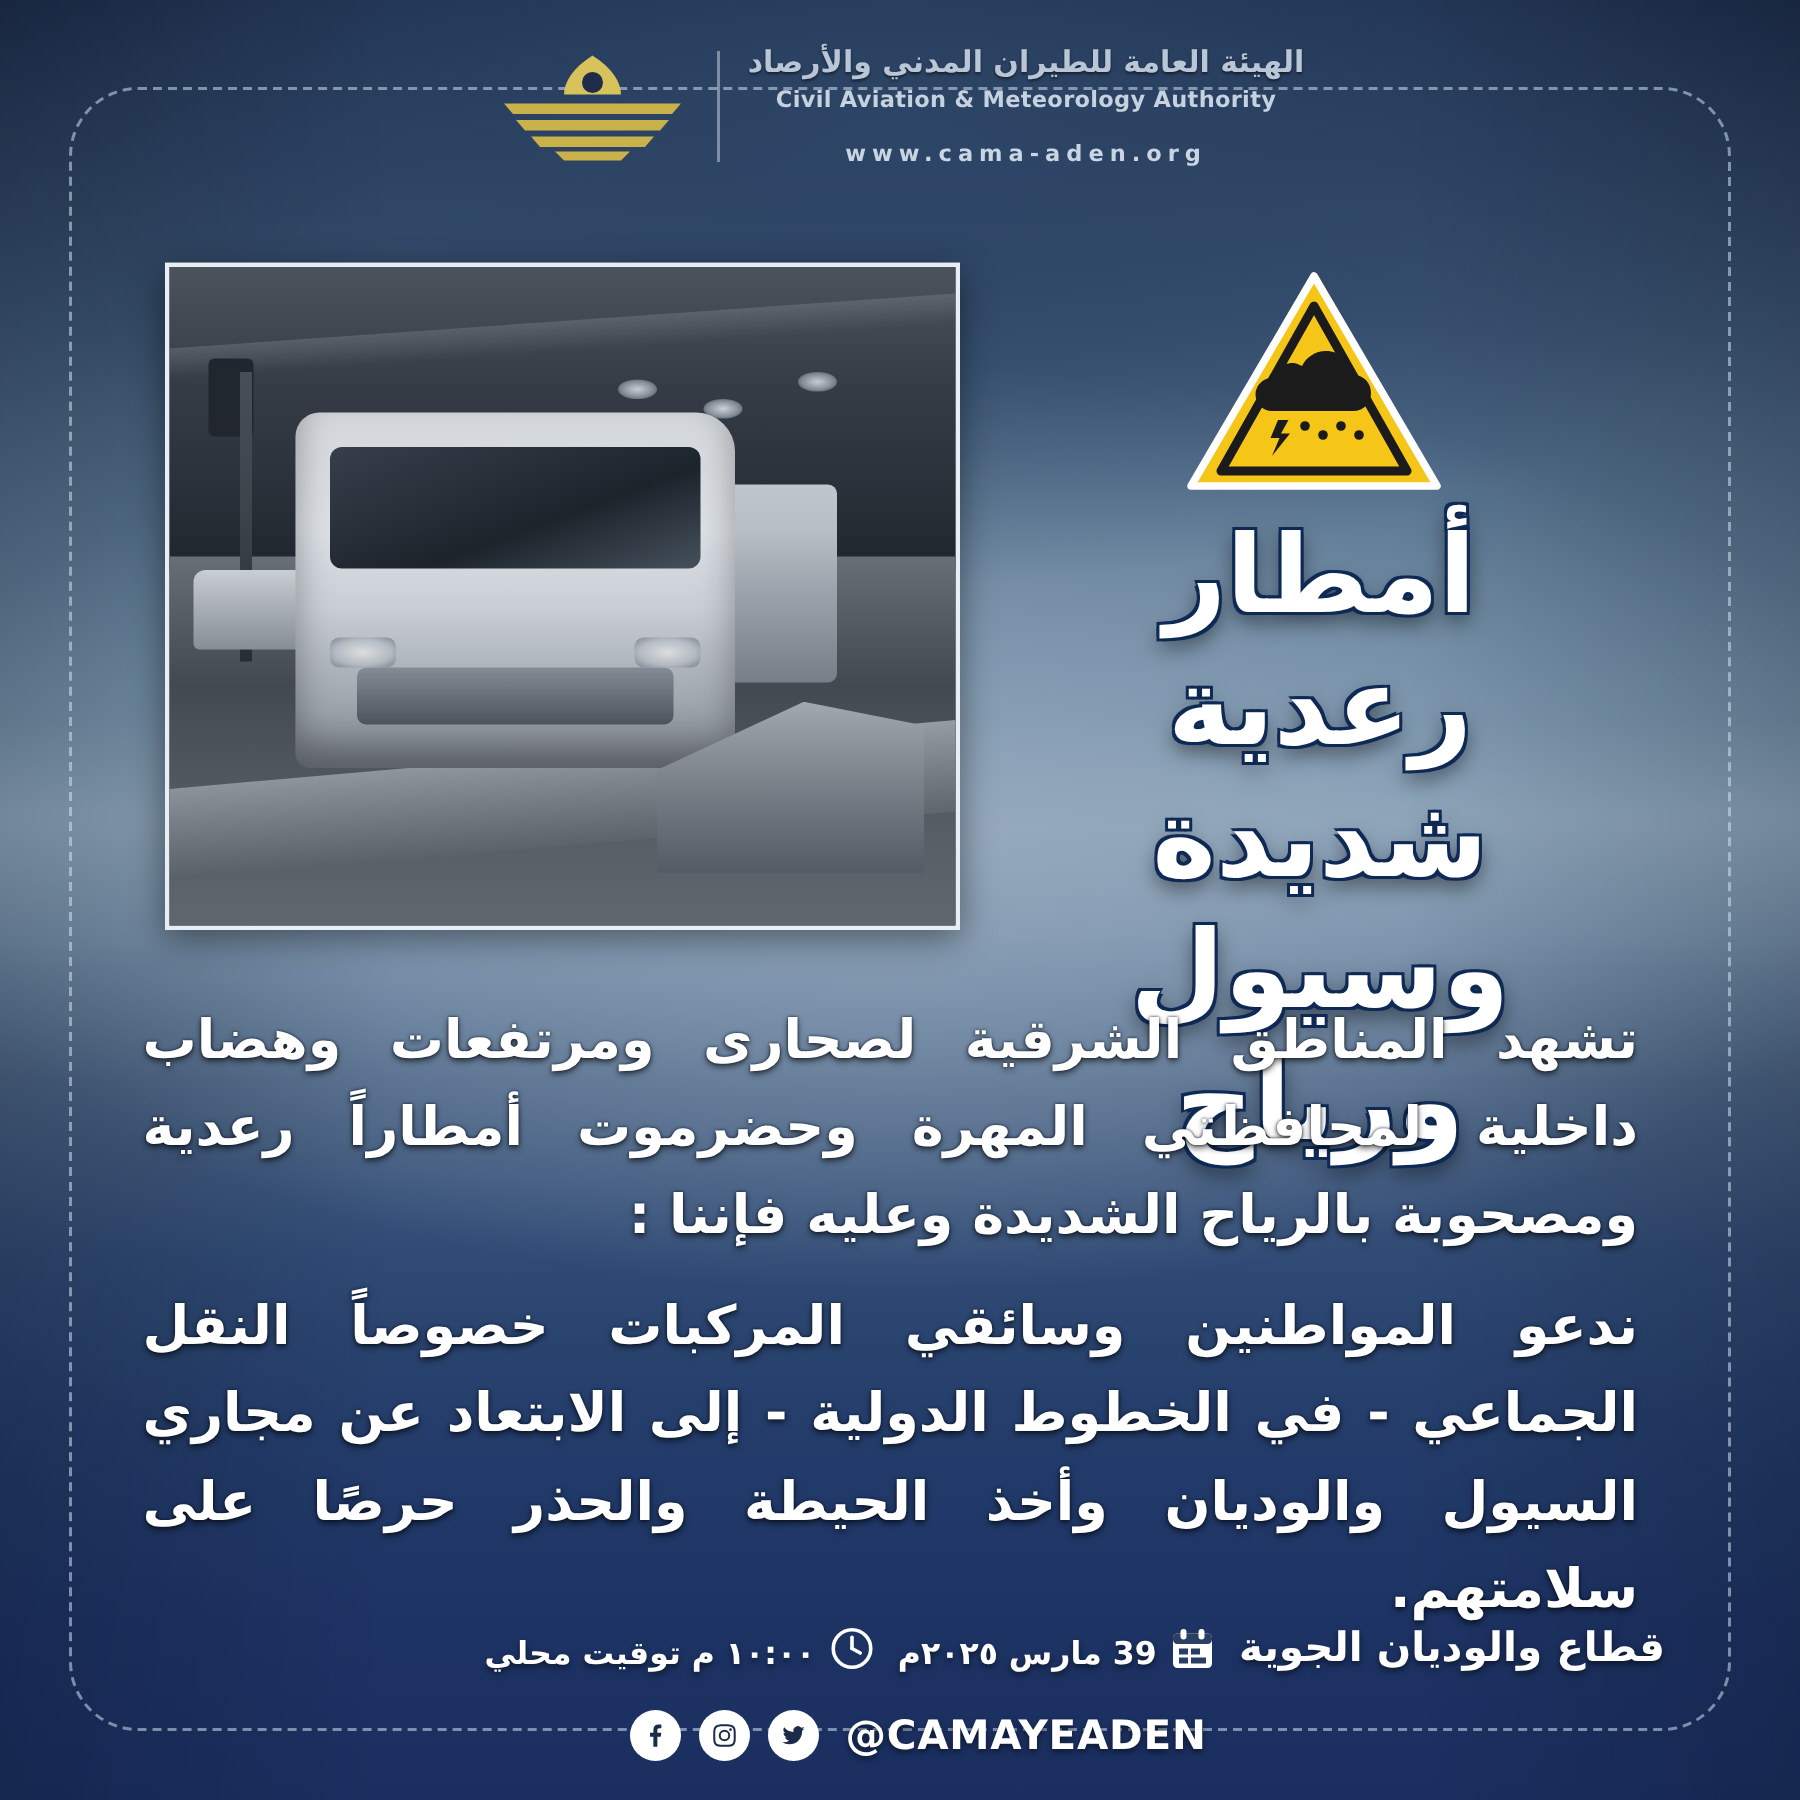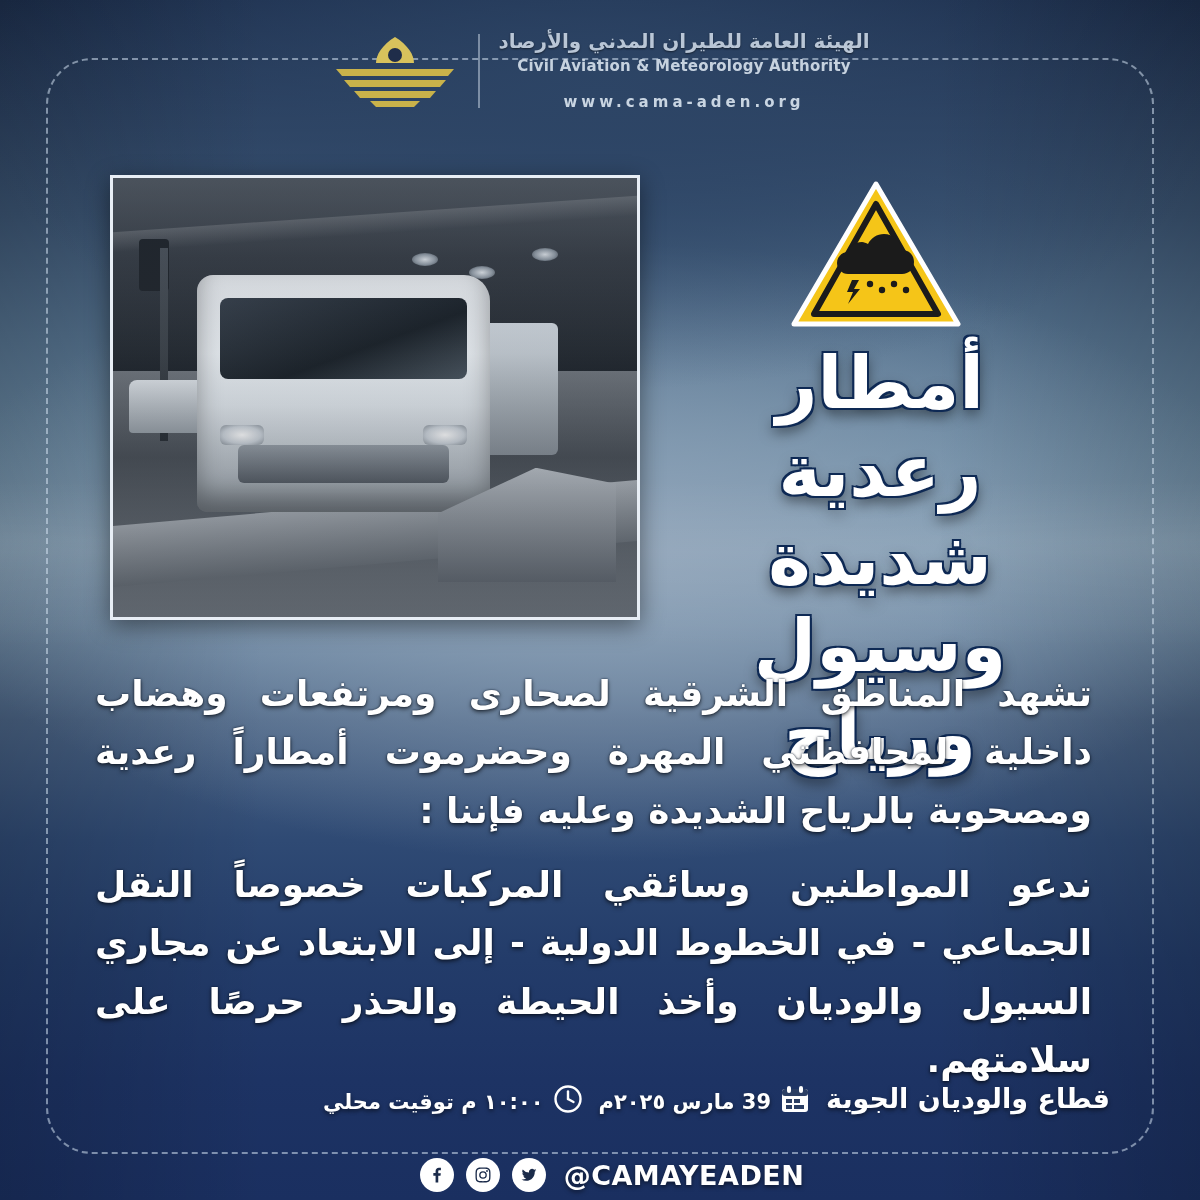--- a/index.html
+++ b/index.html
@@ -263,21 +263,21 @@
     font-weight: bold;
     white-space: nowrap;
     text-shadow: 0 2px 4px rgba(0,0,0,0.55);
   }
   .f-icon { width: 30px; height: 30px; flex: 0 0 auto; }
   .f-icon svg { width:100%; height:100%; display:block; }
 
   .social-row {
     position: absolute;
     left: 0; right: 0;
-    bottom: 8px;
+    bottom: 26px;
     display: flex;
     justify-content: center;
     align-items: center;
     gap: 12px;
     direction: ltr;
     margin-left: 24px;
   }
   .s-icon {
     width: 34px; height: 34px; border-radius: 50%;
     background: #ffffff;

